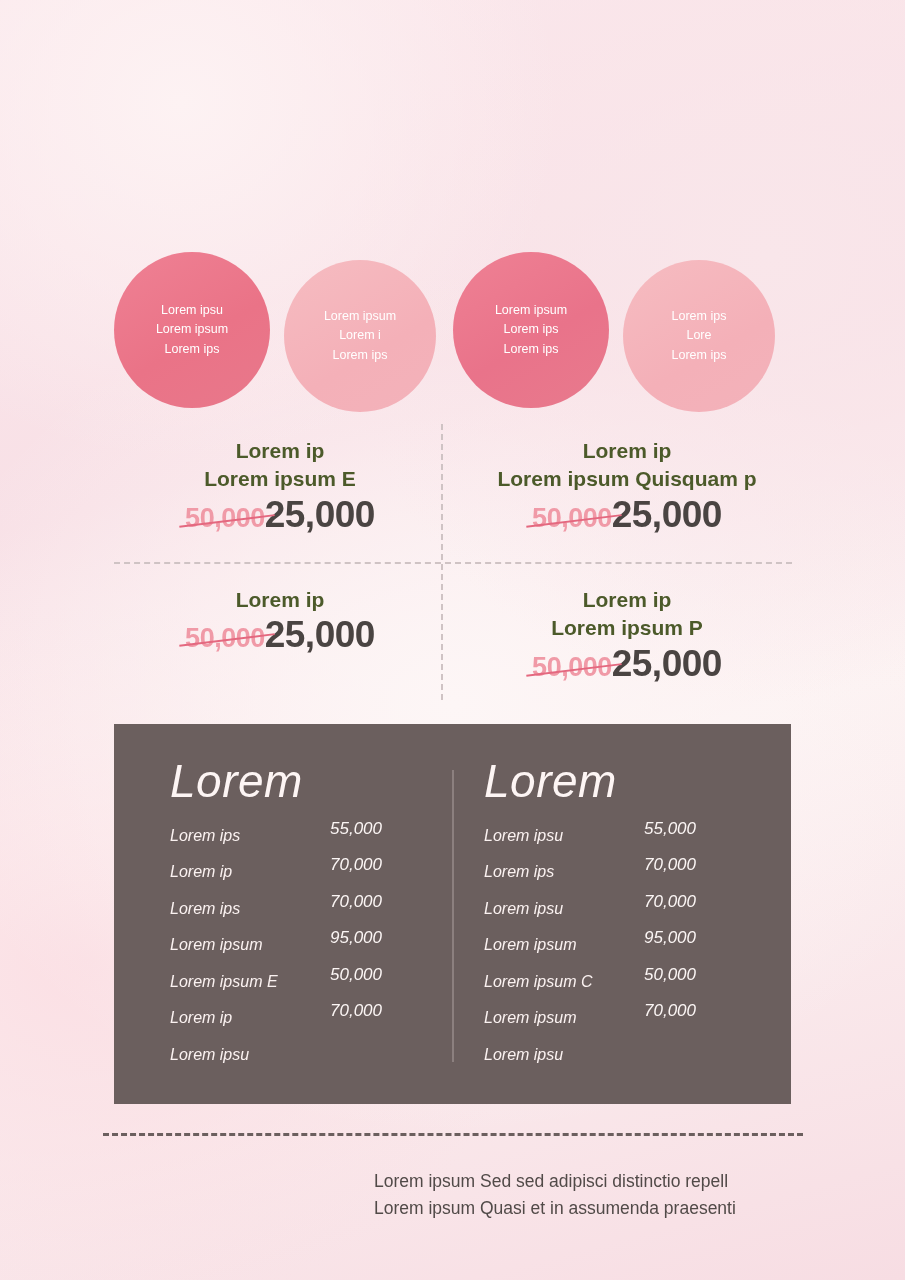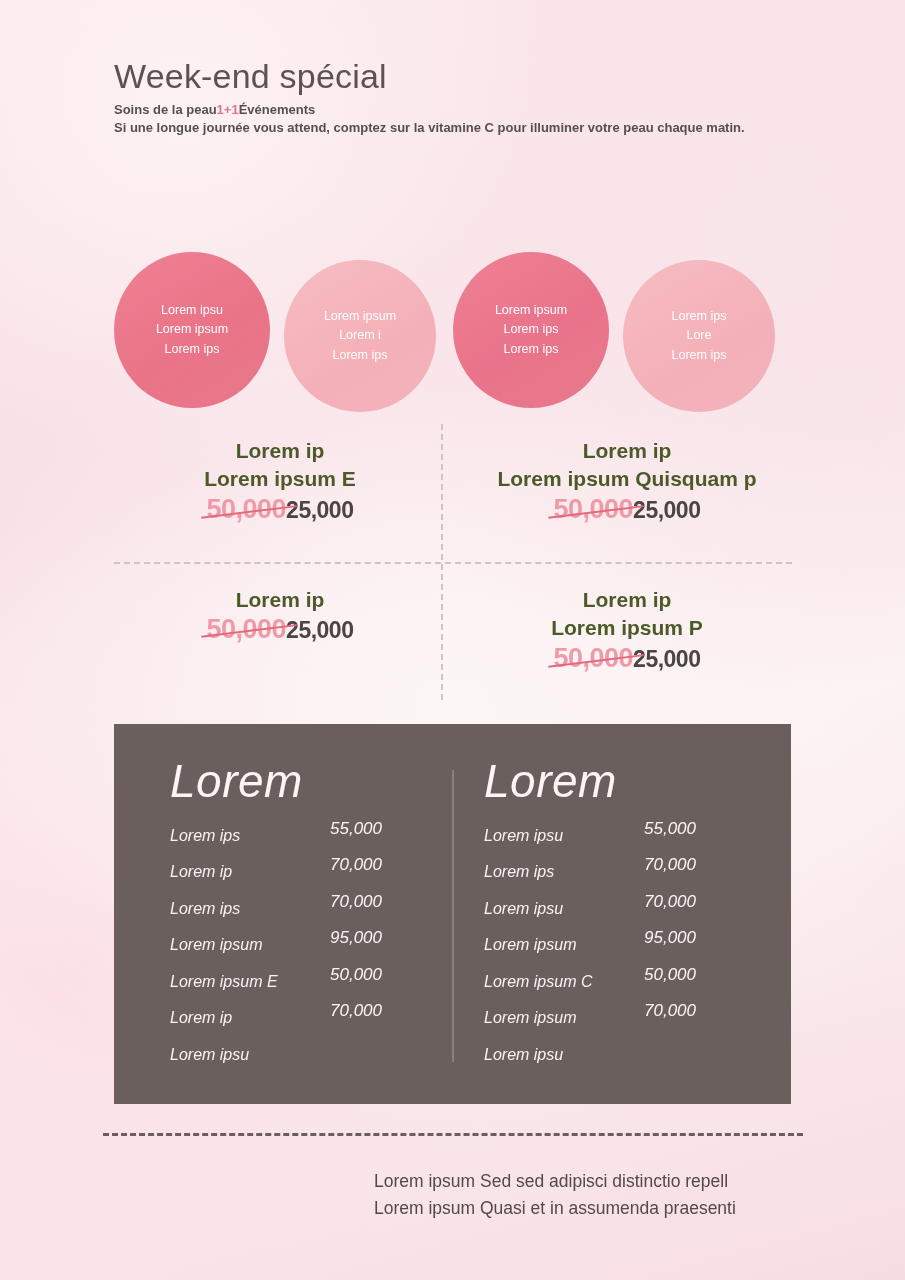--- a/index.html
+++ b/index.html
@@ -158,21 +158,21 @@
     content: "";
     position: absolute;
     left: -6px;
     right: -10px;
     top: 52%;
     height: 2px;
     background: #e4687f;
     transform: rotate(-7deg);
   }
   .p-new {
-    font-size: 23px;
+    font-size: 37px;
     font-weight: bold;
     color: #4a4442;
     letter-spacing: -0.5px;
   }
 
   
   .panel {
     position: absolute;
     left: 114px;
     top: 724px;
@@ -250,25 +250,20 @@
     font-size: 17.5px;
     color: #514a48;
     line-height: 1.55;
   }
 </style>
 </head>
 <body>
 
 <div class="page">
 
-  <div class="header">
-    <h1 class="title">Week-end spécial</h1>
-    <p class="subline"><span>Soins de la peau</span><span class="accent">1+1</span><span>Événements</span></p>
-    <p class="subline2">Si une longue journée vous attend, comptez sur la vitamine C pour illuminer votre peau chaque matin.</p>
-  </div>
 
   <div class="circles">
     <div class="circle c1">
       <div>
         <div>Lorem ipsu</div>
         <div>Lorem ipsum</div>
         <div>Lorem ips</div>
       </div>
     </div>
     <div class="circle c2">

